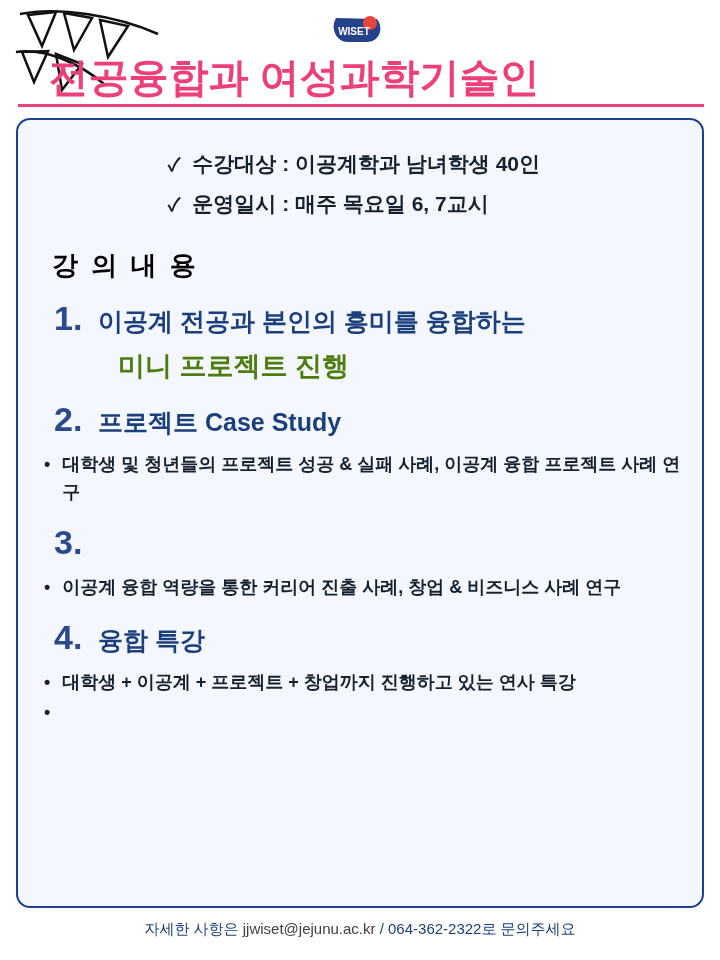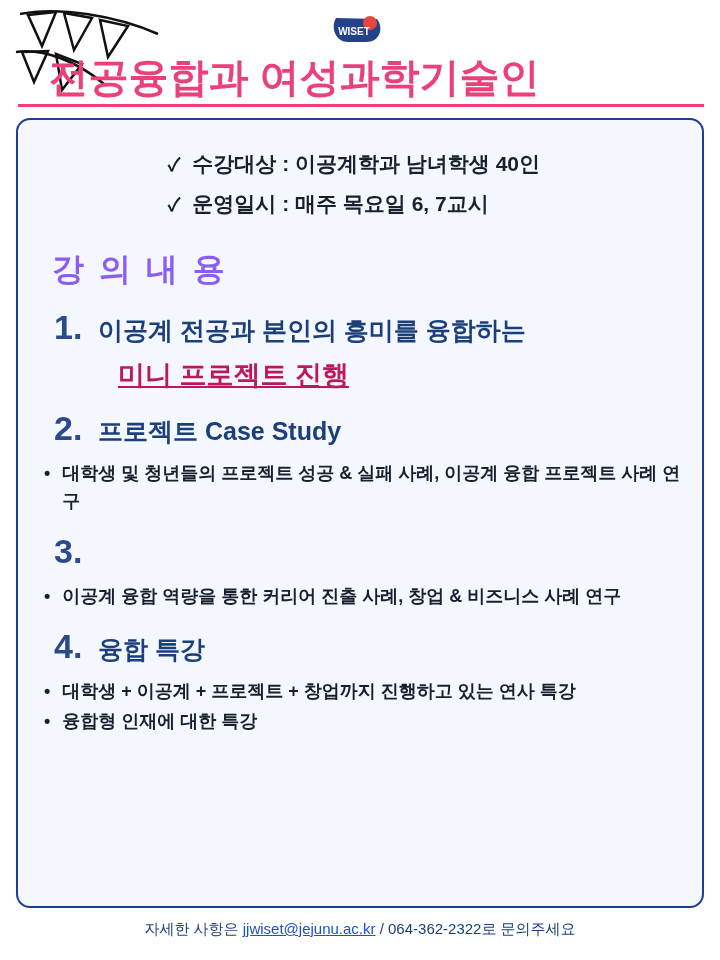--- a/index.html
+++ b/index.html
@@ -93,23 +93,23 @@
   .check-icon {
     color: #17202e;
     font-size: 18px;
     margin-right: 12px;
     line-height: 1;
   }
 
   
   .section-label {
     margin: 30px 0 4px 16px;
-    font-size: 32px;
-    font-weight: bold;
-    color: #8b5cf6;
+    font-size: 26px;
+    font-weight: bold;
+    color: #000000;
     letter-spacing: 3px;
   }
 
   
   .item {
     margin: 0 0 0 0;
   }
   .item-head {
     display: flex;
     align-items: baseline;
@@ -124,22 +124,21 @@
   }
   .item-title {
     font-size: 25px;
     font-weight: bold;
     color: #1b3f7a;
   }
   .item-subline {
     margin: 10px 0 0 82px;
     font-size: 27px;
     font-weight: bold;
-    color: #be185d;
-    text-decoration: underline;
+    color: #4d7c0f;
   }
 
   
   .bullets {
     margin: 12px 0 0 0;
     padding: 0;
     list-style: none;
   }
   .bullet {
     display: flex;
@@ -166,22 +165,21 @@
   .footer {
     position: absolute;
     left: 0;
     top: 920px;
     width: 720px;
     text-align: center;
     font-size: 15px;
     color: #1b3f7a;
   }
   .footer a, .footer .mail {
-    color: #1d4ed8;
-    text-decoration: underline;
+    color: #404040;
   }
 </style>
 </head>
 <body>
 
 <div class="header">
 
   <span class="bunting">
     <svg width="160" height="100" viewBox="0 0 160 100" xmlns="http://www.w3.org/2000/svg">
 
@@ -262,21 +260,20 @@
       <span class="item-num">4.</span>
       <span class="item-title">융합 특강</span>
     </div>
     <ul class="bullets tight">
       <li class="bullet">
         <span class="bullet-dot">•</span>
         <span class="bullet-text">대학생 + 이공계 + 프로젝트 + 창업까지 진행하고 있는 연사 특강</span>
       </li>
       <li class="bullet">
         <span class="bullet-dot">•</span>
-        <span class="bullet-text">융합형 인재에 대한 특강</span>
       </li>
     </ul>
   </div>
 
 </div>
 
 <div class="footer">
   <span>자세한 사항은 </span><span class="mail">jjwiset@jejunu.ac.kr</span><span> / 064-362-2322로 문의주세요</span>
 </div>
 

